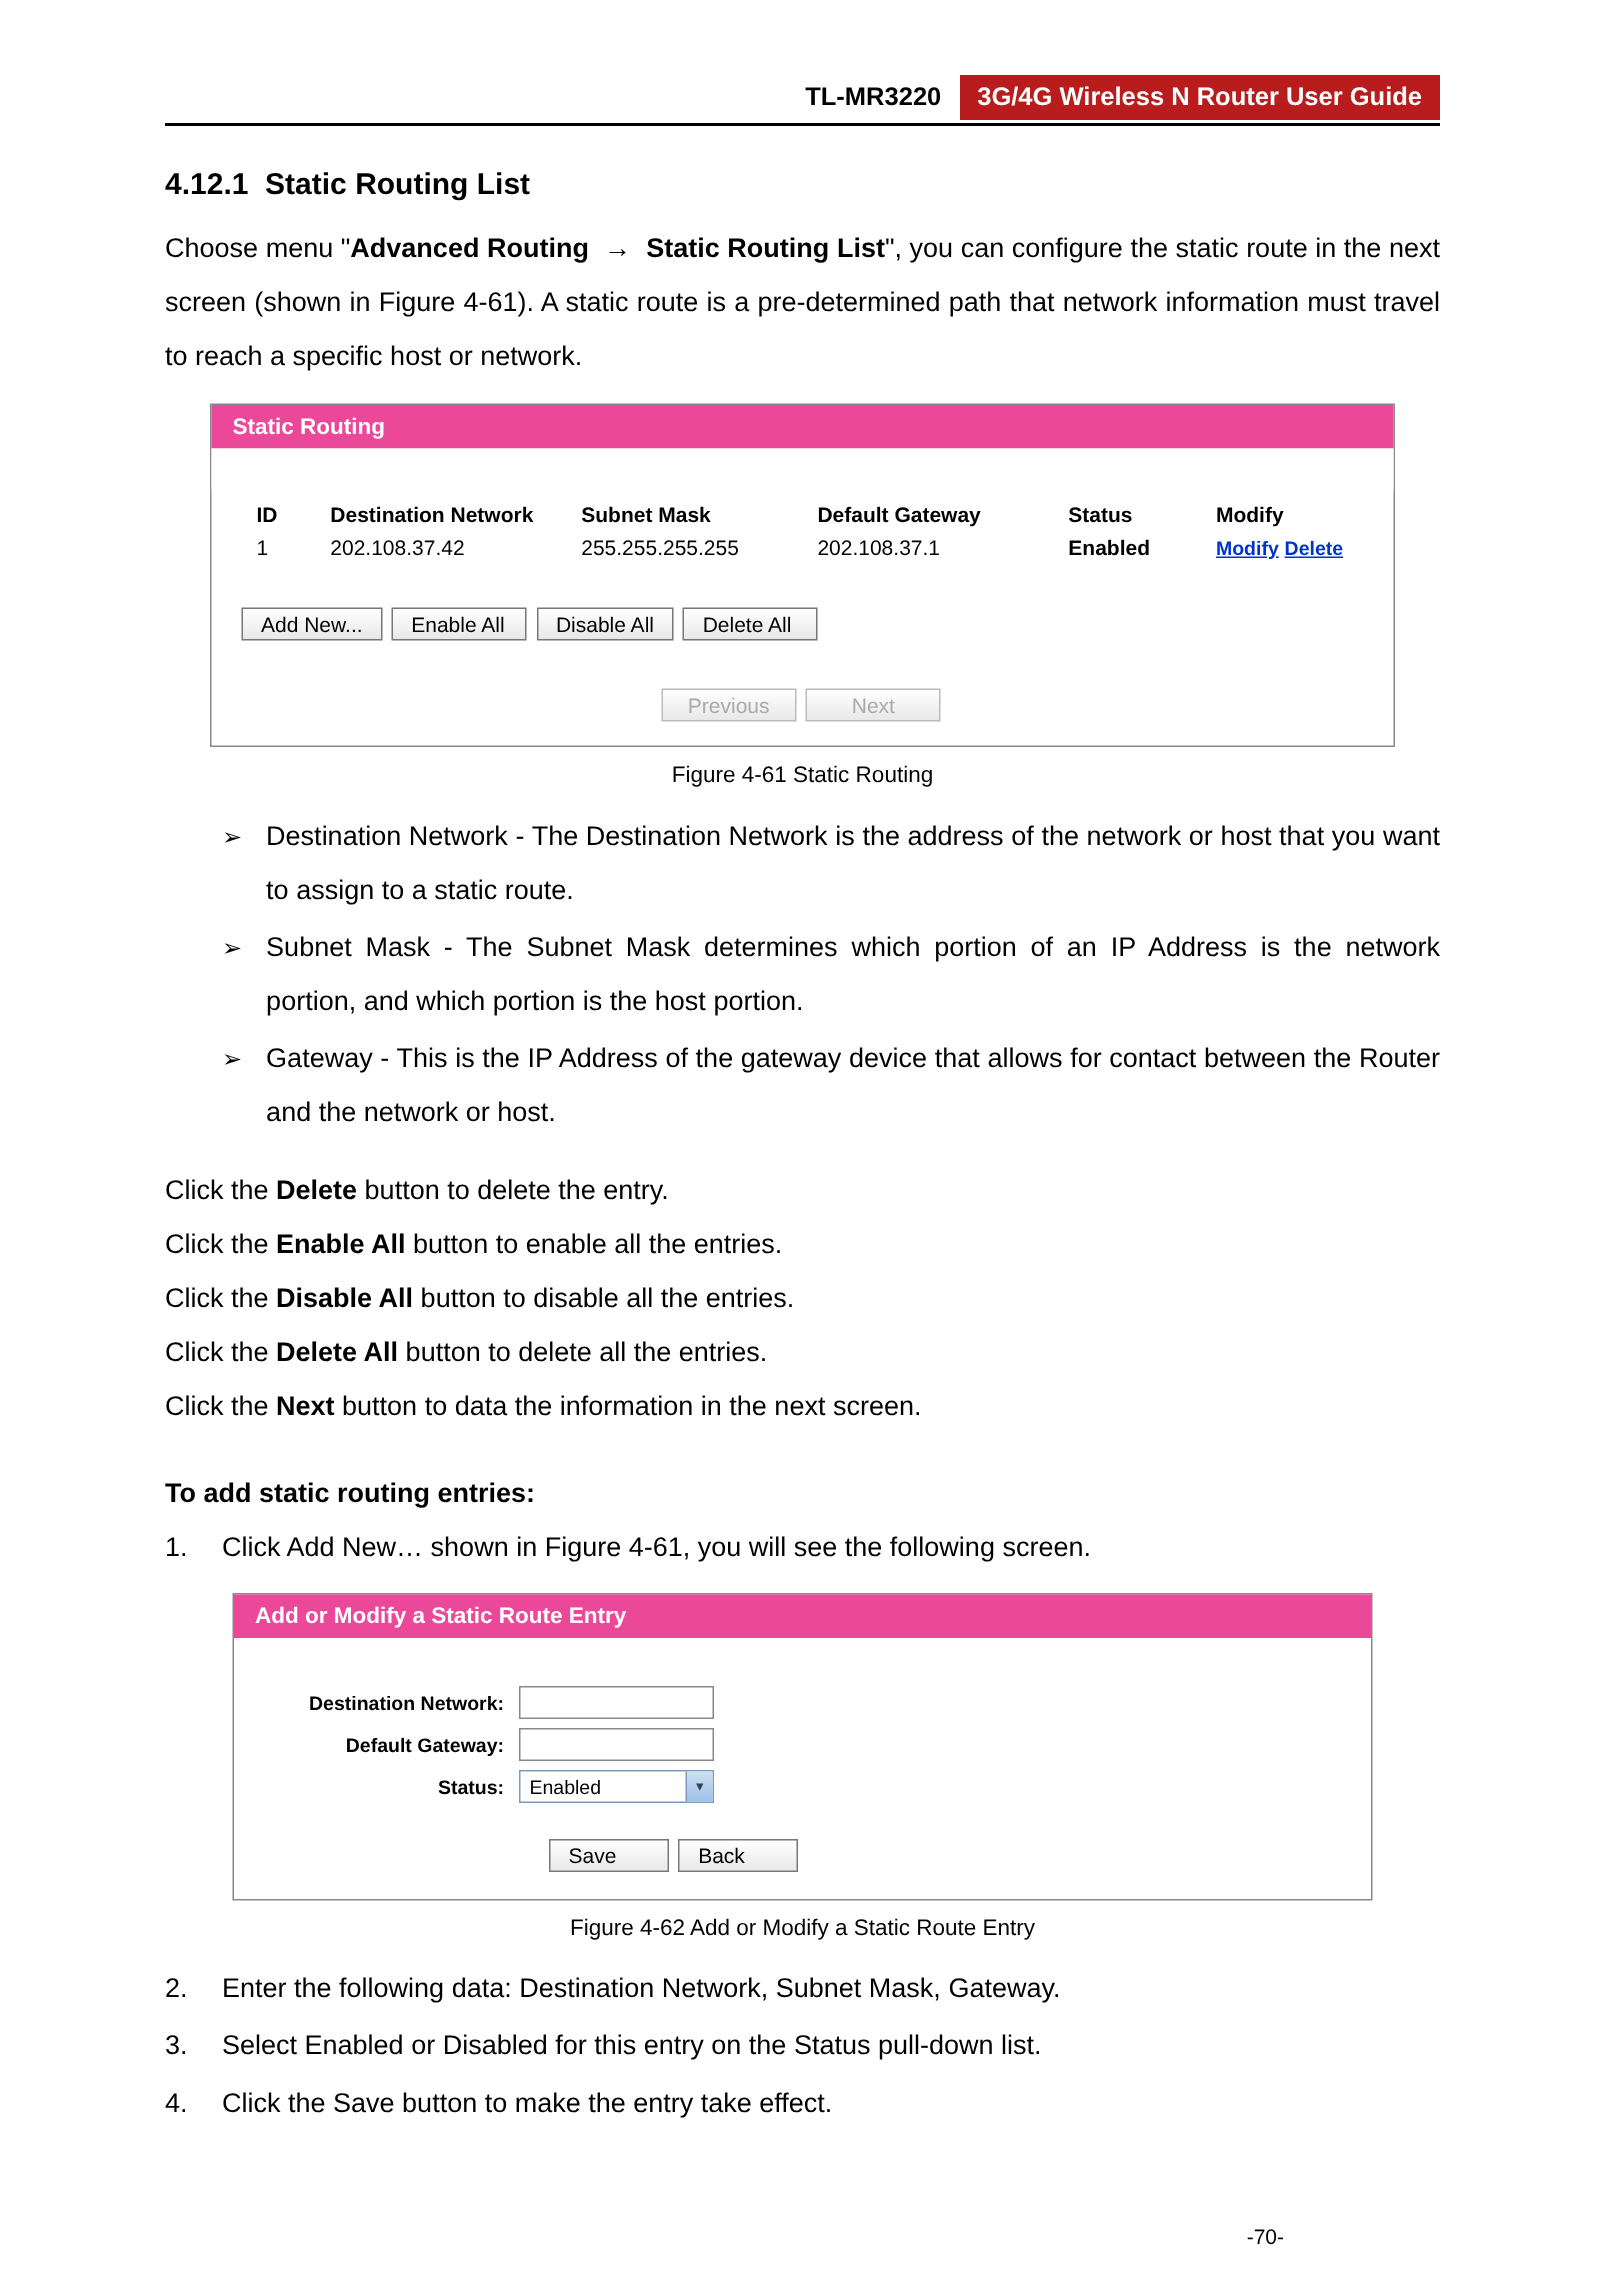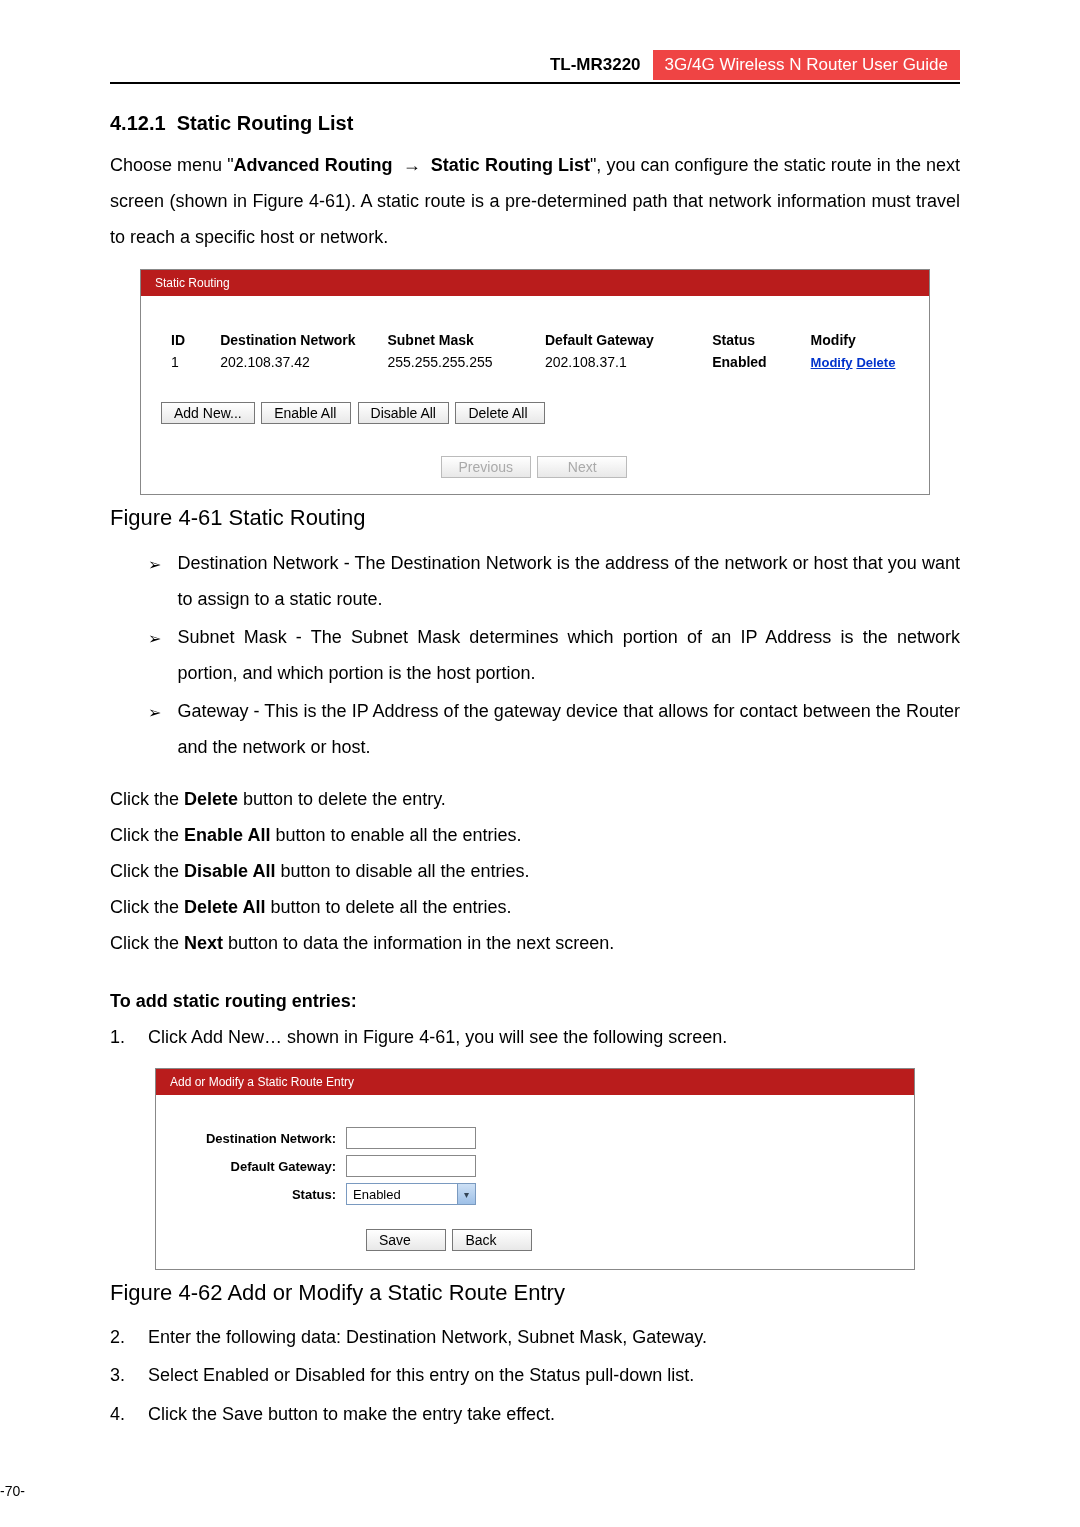--- a/index.html
+++ b/index.html
@@ -22,47 +22,47 @@
       margin-bottom: 28px;
     }
     .header-model {
       background: #fff;
       color: #000;
       font-weight: bold;
       font-size: 17px;
       padding: 5px 12px;
     }
     .header-title {
-      background: #ef4444;
+      background: #b91c1c;
       color: #fff;
-      font-weight: normal;
+      font-weight: bold;
       font-size: 17px;
       padding: 5px 12px;
     }
     .section-heading {
       font-size: 20px;
       font-weight: bold;
       margin-bottom: 12px;
     }
     .body-text {
       font-size: 18px;
       line-height: 2.0;
       text-align: justify;
     }
     .body-text .bold { font-weight: bold; }
     .arrow-symbol { font-size: 18px; }
     .screenshot-box {
       border: 1px solid #888;
       margin: 14px 30px 10px 30px;
     }
     .panel-title {
-      background: #b91c1c;
+      background: #ec4899;
       color: #fff;
-      font-weight: normal;
-      font-size: 12px;
+      font-weight: bold;
+      font-size: 15px;
       padding: 6px 14px;
     }
     .panel-blank {
       height: 28px;
       background: #fff;
     }
     .table-area {
       padding: 8px 20px 16px 20px;
       font-size: 14px;
     }
@@ -101,21 +101,22 @@
     }
     .pagination-row {
       text-align: center;
       padding: 14px 0 16px 0;
     }
     .ui-button.disabled {
       color: #aaa;
       border-color: #bbb;
     }
     .figure-caption {
-      font-size: 22px;
+      text-align: center;
+      font-size: 15px;
       margin: 10px 0 14px 0;
     }
     .bullet-list {
       margin: 4px 0 16px 38px;
     }
     .bullet-item {
       display: flex;
       gap: 16px;
       font-size: 18px;
       line-height: 2.0;
@@ -192,21 +193,21 @@
     .subhead {
       font-weight: bold;
       font-size: 18px;
       margin: 30px 0 8px 0;
     }
     .page-number {
       position: absolute;
       bottom: 28px;
       width: 856px;
       left: 0;
-      text-align: left;
+      text-align: right;
       font-size: 14px;
       margin-top: 28px;
     }
   </style>
 </head>
 <body>
 
 <div class="page">
   <div class="header-bar">
     <span class="header-model">TL-MR3220</span>

